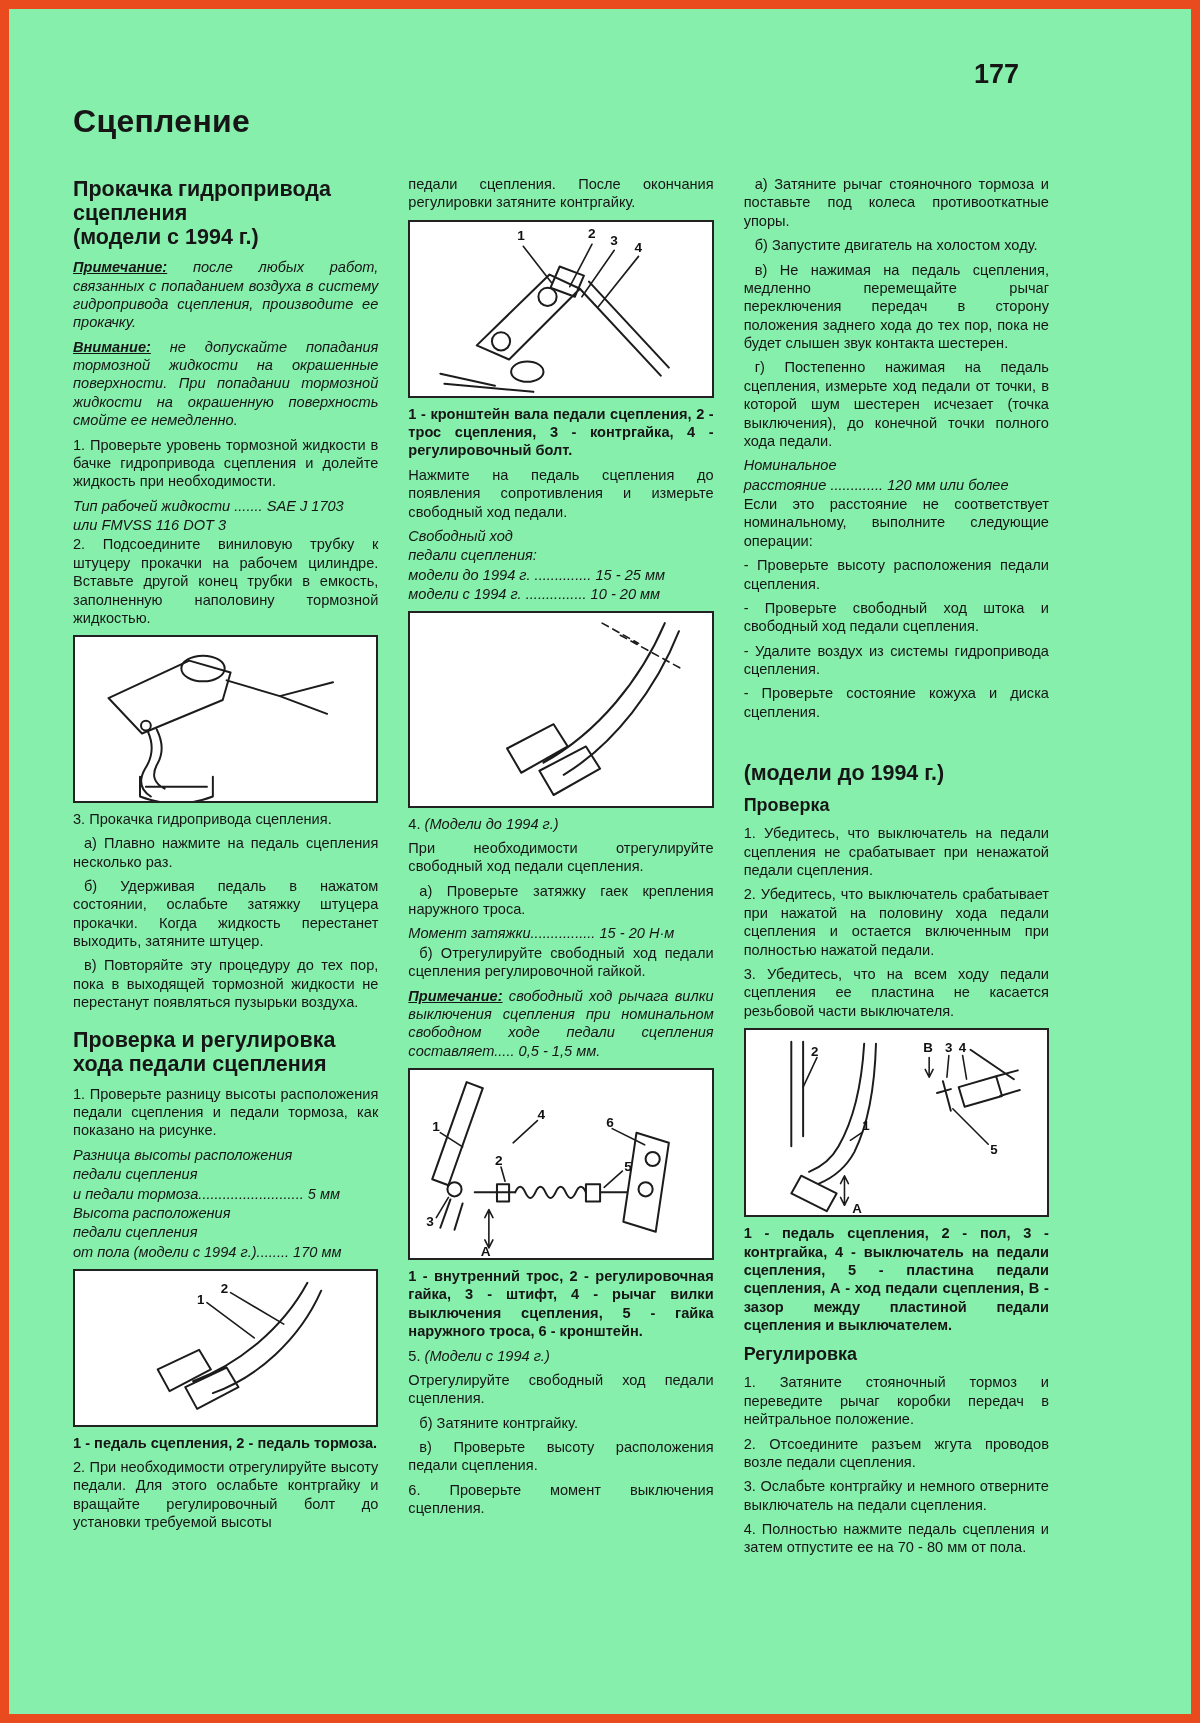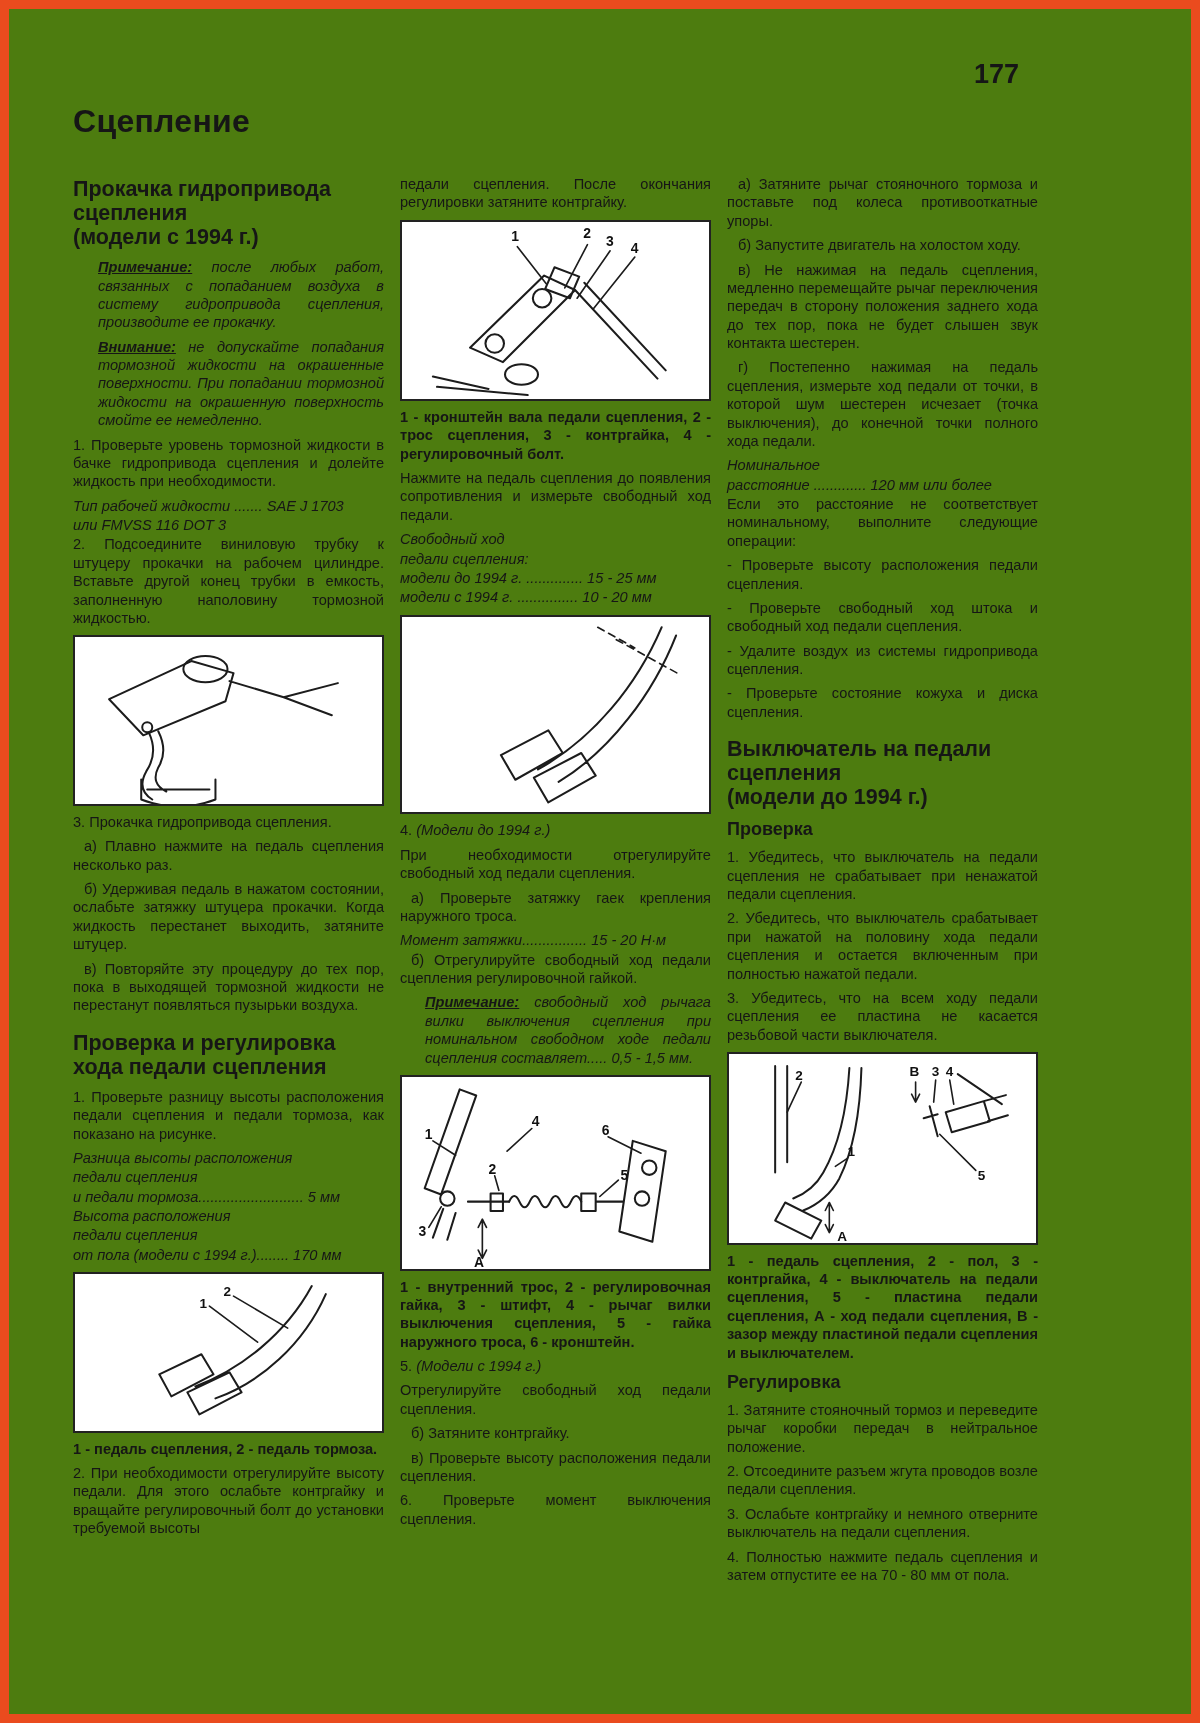--- a/index.html
+++ b/index.html
@@ -1,51 +1,51 @@
 <!DOCTYPE html>
 <html lang="ru"><head>
 <meta charset="utf-8">
 <style>
   * { box-sizing: border-box; margin: 0; padding: 0; }
   html, body { background: #b5b5b5; }
   .sheet {
     width: 1200px; height: 1723px;
-    background: #4d7c0f;
+    background: #86efac;
     border: 9px solid #ea4b1e;
     position: relative;
     font-family: "Liberation Sans", sans-serif;
     color: #161616;
     overflow: hidden;
   }
   .page-number {
     position: absolute; top: 50px; right: 172px;
     font-size: 27px; font-weight: bold;
   }
   .title {
     position: absolute; top: 94px; left: 64px;
     font-size: 32px; font-weight: bold; letter-spacing: .3px;
   }
   .cols {
     position: absolute; left: 64px; top: 166px;
-    width: 976px; display: flex; gap: 16px;
+    width: 976px; display: flex; gap: 30px;
   }
   .col { width: 311px; }
   .col p { font-size: 14.6px; line-height: 1.26; text-align: justify; margin-bottom: 6px; }
   .sub { text-indent: 11px; }
   .it { font-style: italic; }
   .spec { font-style: italic; margin-bottom: 1px !important; }
   .spec-c { text-align: left; }
   .sec {
     font-size: 21.5px; line-height: 1.12; font-weight: bold;
     margin: 2px 0 9px;
   }
   .sec2 { margin-top: 16px; }
   .subhead { font-size: 18px; font-weight: bold; margin: 10px 0 8px; }
   .note-label { font-weight: bold; font-style: italic; text-decoration: underline; }
-  .note { font-style: italic; margin-left: 25px; }
+  .note { font-style: italic; }
   .figure {
     border: 2px solid #222; margin: 8px 0 7px; background: #fff;
   }
   .figure svg { display: block; width: 100%; height: auto; }
   .caption { font-weight: bold; }
   .svgtext { font: bold 13.5px "Liberation Sans", sans-serif; fill: #111; }
   .stroke { fill: none; stroke: #1c1c1c; stroke-width: 2; stroke-linecap: round; stroke-linejoin: round; }
   .stroke-thin { fill: none; stroke: #1c1c1c; stroke-width: 1.6; stroke-linecap: round; stroke-linejoin: round; }
   .dash { stroke-dasharray: 7 5; }
 </style>
@@ -182,21 +182,21 @@
       <p class="sub">г) Постепенно нажимая на педаль сцепления, измерьте ход педали от точки, в которой шум шестерен исчезает (точка выключения), до конечной точки полного хода педали.</p>
       <p class="spec">Номинальное</p>
       <p class="spec">расстояние ............. 120 мм или более</p>
       <p>Если это расстояние не соответствует номинальному, выполните следующие операции:</p>
       <p>- Проверьте высоту расположения педали сцепления.</p>
       <p>- Проверьте свободный ход штока и свободный ход педали сцепления.</p>
       <p>- Удалите воздух из системы гидропривода сцепления.</p>
       <p>- Проверьте состояние кожуха и диска сцепления.</p>
 
       <h2 class="sec sec2">
-        <span>Выключатель на педали сцепления</span><br>
+        <br>
         <span>(модели до 1994 г.)</span>
       </h2>
 
       <h3 class="subhead">Проверка</h3>
       <p>1. Убедитесь, что выключатель на педали сцепления не срабатывает при ненажатой педали сцепления.</p>
       <p>2. Убедитесь, что выключатель срабатывает при нажатой на половину хода педали сцепления и остается включенным при полностью нажатой педали.</p>
       <p>3. Убедитесь, что на всем ходу педали сцепления ее пластина не касается резьбовой части выключателя.</p>
 
       <div class="figure">
         <svg viewBox="0 0 306 188">

